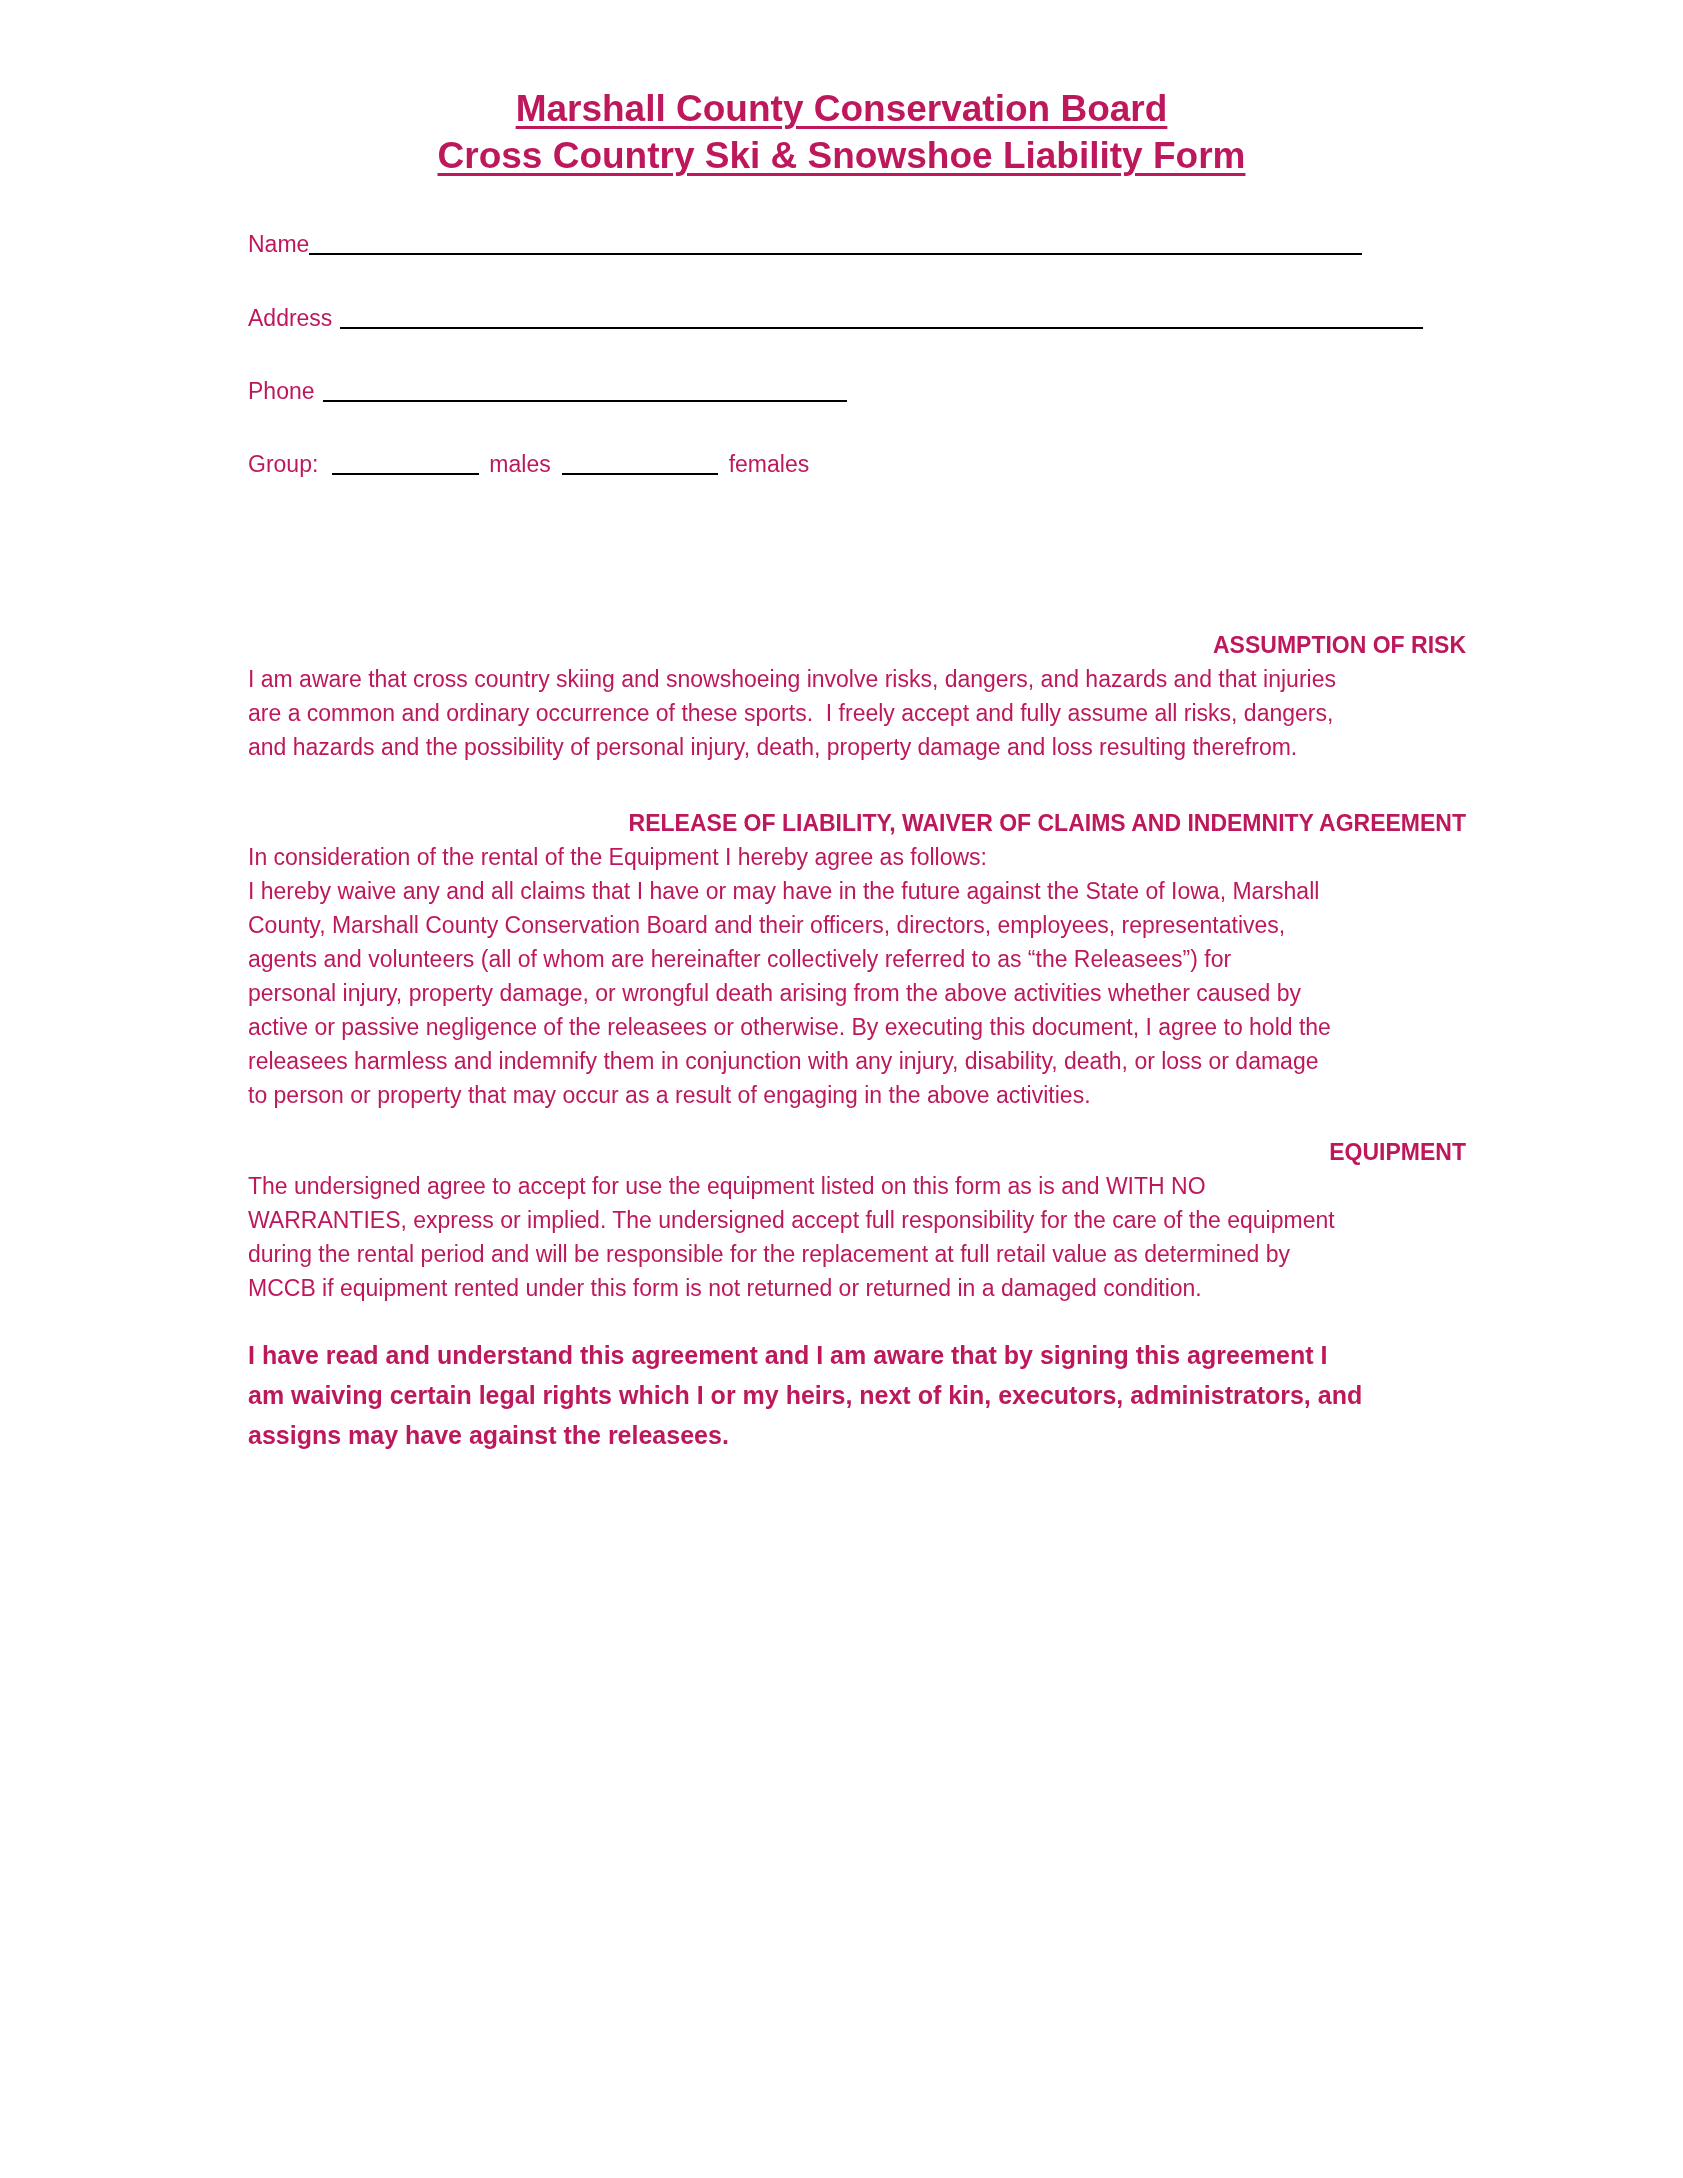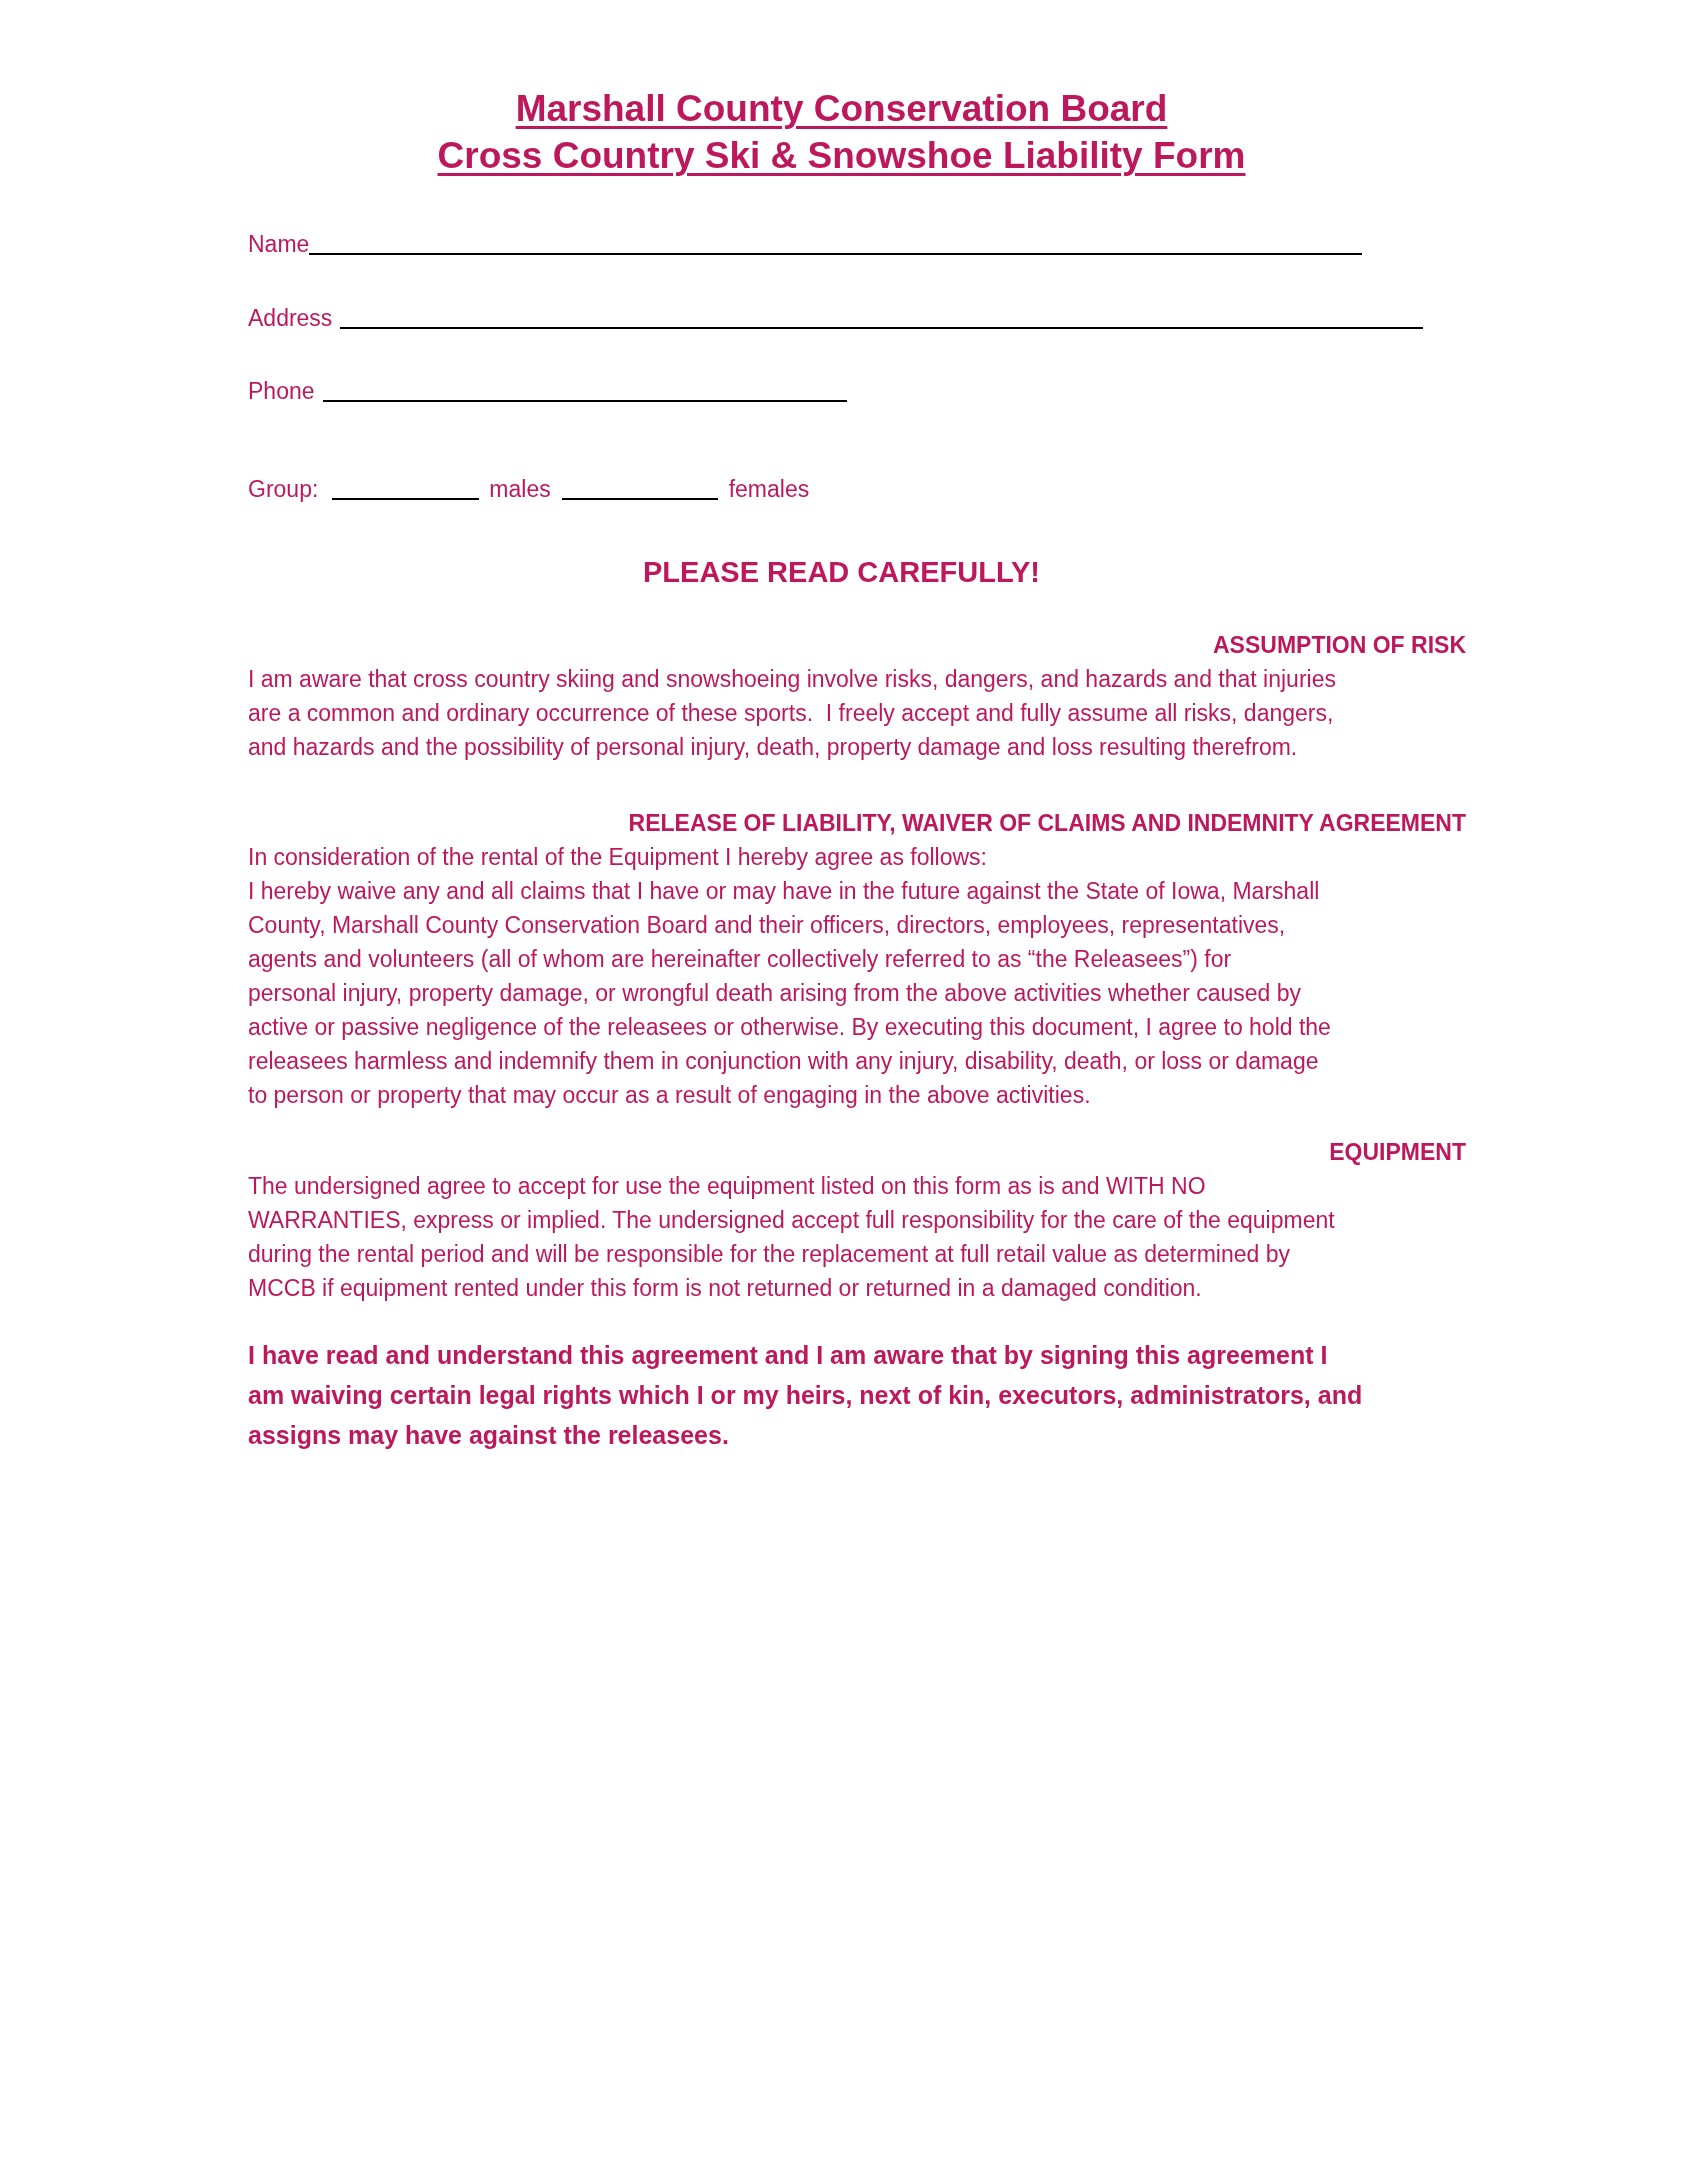--- a/index.html
+++ b/index.html
@@ -30,21 +30,21 @@
   }
   .field-label{white-space:pre;}
   .blank{
     border-bottom:2px solid #000;
     height:22px;align-self:flex-end;margin-bottom:4px;
   }
   .blank.grow{flex:1;}
   .row-name{top:229px;left:248px;width:1114px;}
   .row-address{top:303px;left:248px;width:1175px;}
   .row-phone{top:376px;left:248px;width:599px;}
-  .row-group{top:474px;left:248px;width:634px;}
+  .row-group{top:449px;left:248px;width:634px;}
   .gap8{margin-left:8px;}
   .blank-group{width:147px;margin-left:14px;margin-right:10px;}
   .blank-group2{width:156px;margin-left:11px;margin-right:11px;}
   
   .notice{
     position:absolute;top:555px;left:0;width:1683px;
     text-align:center;font-weight:bold;font-size:29px;line-height:34px;
   }
   
   .section{
@@ -103,21 +103,20 @@
   </div>
 
   <div class="field-row row-group">
     <span class="field-label">Group:</span>
     <span class="blank blank-group"></span>
     <span class="field-label">males</span>
     <span class="blank blank-group2"></span>
     <span class="field-label">females</span>
   </div>
 
-  <div class="notice">PLEASE READ CAREFULLY!</div>
 
   <div class="section sec-assumption">
     <div class="section-heading">ASSUMPTION OF RISK</div>
     <div class="section-body">I am aware that cross country skiing and snowshoeing involve risks, dangers, and hazards and that injuries
 are a common and ordinary occurrence of these sports.  I freely accept and fully assume all risks, dangers,
 and hazards and the possibility of personal injury, death, property damage and loss resulting therefrom.</div>
   </div>
 
   <div class="section sec-release">
     <div class="section-heading">RELEASE OF LIABILITY, WAIVER OF CLAIMS AND INDEMNITY AGREEMENT</div>

